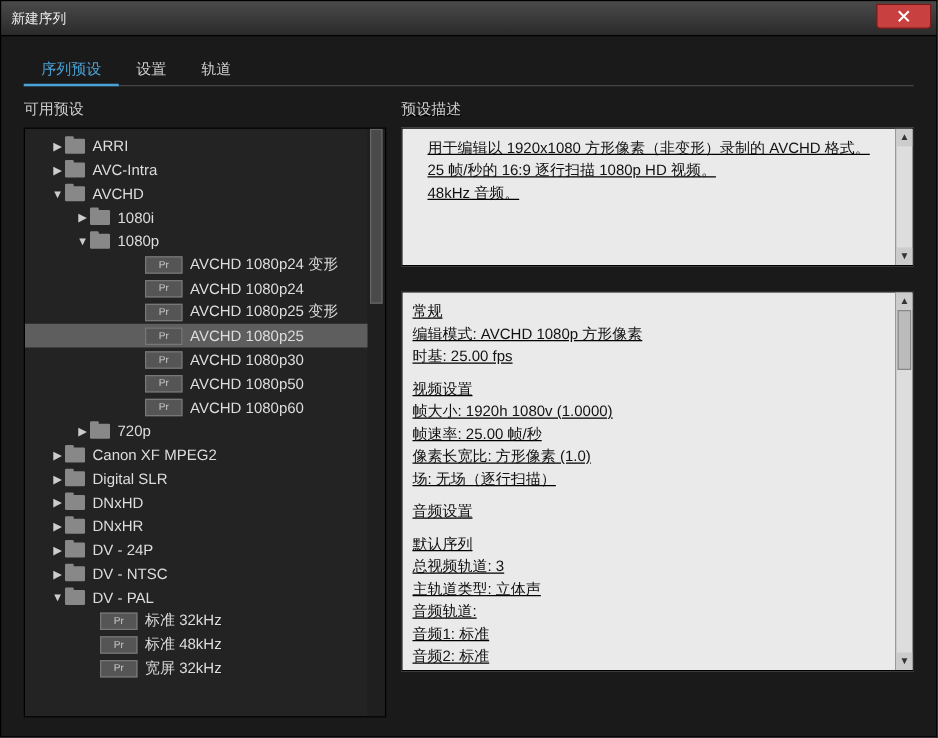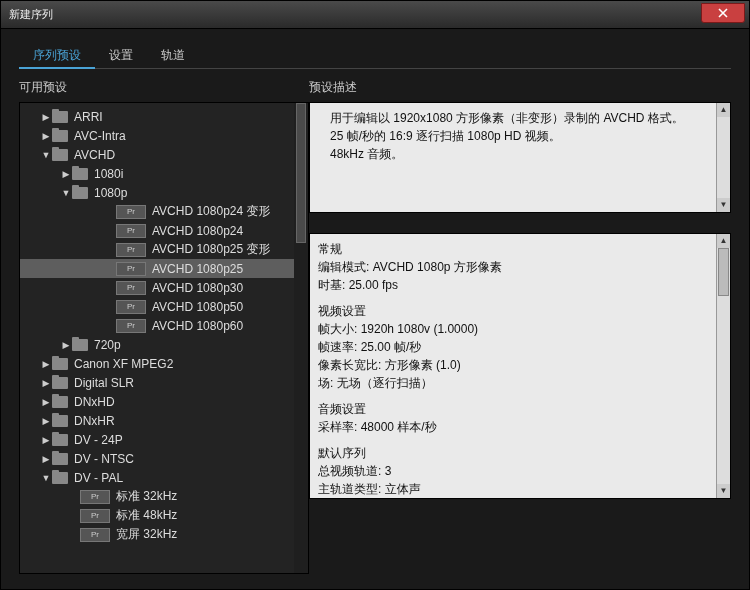--- a/index.html
+++ b/index.html
@@ -7,40 +7,40 @@
 .window{width:750px;height:590px;background:#1a1a1a;border:1px solid #000;}
 .titlebar{height:28px;background:linear-gradient(#4a4a4a,#2a2a2a);display:flex;align-items:center;padding:0 0 0 8px;position:relative;border-bottom:1px solid #000;}
 .titlebar .title{color:#eee;font-size:11px;}
 .close-btn{position:absolute;right:4px;top:2px;width:44px;height:20px;background:#c94040;border:1px solid #7a1a1a;border-radius:0 0 3px 3px;display:flex;align-items:center;justify-content:center;color:#fff;font-size:11px;font-weight:bold;}
 .close-btn svg{width:10px;height:10px;}
 .content{padding:14px 18px;border-radius:30px;}
 .tabs{display:flex;border-bottom:1px solid #444;height:26px;}
 .tab{padding:4px 14px;color:#ccc;font-size:12px;cursor:pointer;position:relative;}
 .tab.active{color:#4aa3d6;}
 .tab.active::after{content:"";position:absolute;left:0;right:0;bottom:-1px;height:2px;background:#4aa3d6;}
-.body{display:flex;margin-top:10px;}
+.body{display:flex;gap:12px;margin-top:10px;}
 .left{width:290px;}
-.right{flex:1;min-width:0;}
+.right{flex:1;min-width:0;text-decoration:underline;}
 .section-label{color:#ccc;font-size:12px;margin-bottom:6px;}
 .tree-panel{background:#232323;border:1px solid #000;height:472px;overflow:hidden;position:relative;}
 .scrollbar-v{position:absolute;right:0;top:0;bottom:0;width:14px;background:#1f1f1f;}
 .scrollbar-v .thumb{position:absolute;left:2px;right:2px;top:0;height:140px;background:#4a4a4a;border:1px solid #666;}
 .tree{padding:4px 0;font-size:12px;color:#ddd;overflow:hidden;}
 .tree-row{display:flex;align-items:center;height:19px;padding-left:6px;cursor:pointer;white-space:nowrap;}
 .tree-row.selected{background:#5e5e5e;}
 .arrow{width:12px;display:inline-flex;justify-content:center;color:#ccc;font-size:9px;}
 .folder-icon{width:16px;height:12px;background:#888;border-radius:1px;margin-right:6px;display:inline-block;position:relative;}
 .folder-icon::before{content:"";position:absolute;top:-2px;left:0;width:7px;height:3px;background:#888;border-radius:1px 1px 0 0;}
 .preset-icon{width:30px;height:14px;background:#555;border:1px solid #777;margin-right:6px;display:inline-flex;align-items:center;justify-content:center;font-size:8px;color:#ccc;}
 .ind-1{padding-left:20px;}
 .ind-2{padding-left:40px;}
 .ind-3{padding-left:60px;}
 .ind-4{padding-left:96px;}
 .desc-box{background:#eaeaea;border:1px solid #000;padding:6px 20px;font-size:12px;color:#111;line-height:1.5;height:111px;position:relative;overflow:hidden;}
-.detail-box{background:#eaeaea;border:1px solid #000;padding:6px 8px;font-size:12px;color:#111;line-height:1.5;height:266px;margin-top:20px;position:relative;overflow:hidden;}
+.detail-box{background:#eaeaea;border:1px solid #000;padding:6px 8px;font-size:12px;color:#111;line-height:1.5;height:304px;margin-top:20px;position:relative;overflow:hidden;}
 .box-scroll{position:absolute;right:0;top:0;bottom:0;width:14px;background:#ddd;border-left:1px solid #999;}
 .box-scroll .arr{height:14px;display:flex;align-items:center;justify-content:center;font-size:8px;color:#333;background:#ccc;}
 .box-scroll .track{position:absolute;top:14px;bottom:14px;left:0;right:0;}
 .box-scroll .arr.bot{position:absolute;bottom:0;left:0;right:0;}
 .box-scroll .thumb{position:absolute;left:1px;right:1px;top:0;height:48px;background:#bbb;border:1px solid #888;}
 .mt{margin-top:8px;}
 </style>
 </head>
 <body>
 
@@ -189,21 +189,20 @@
         <div class="detail-box">
           <div>常规</div>
           <div>编辑模式: AVCHD 1080p 方形像素</div>
           <div>时基: 25.00 fps</div>
           <div class="mt">视频设置</div>
           <div>帧大小: 1920h 1080v (1.0000)</div>
           <div>帧速率: 25.00 帧/秒</div>
           <div>像素长宽比: 方形像素 (1.0)</div>
           <div>场: 无场（逐行扫描）</div>
           <div class="mt">音频设置</div>
-          <div>采样率: 48000 样本/秒</div>
           <div class="mt">默认序列</div>
           <div>总视频轨道: 3</div>
           <div>主轨道类型: 立体声</div>
           <div>音频轨道:</div>
           <div>音频1: 标准</div>
           <div>音频2: 标准</div>
 
           <div class="box-scroll">
             <div class="arr">▲</div>
             <div class="track">

